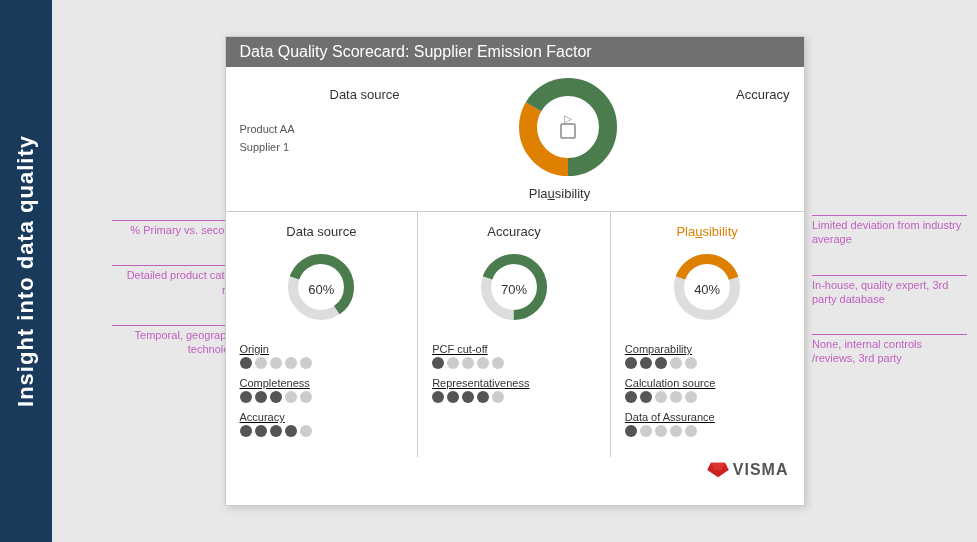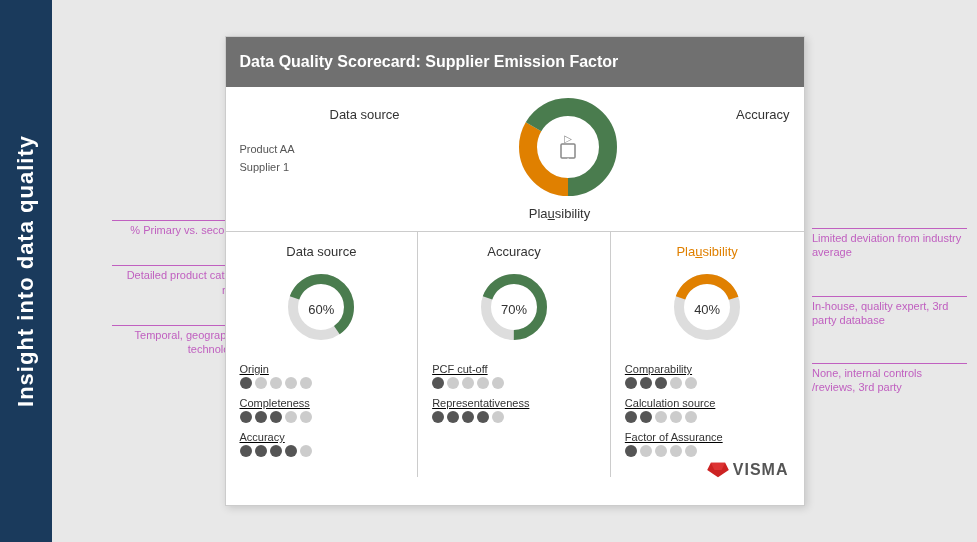--- a/index.html
+++ b/index.html
@@ -65,25 +65,25 @@
     }
     .annotation-line-left {
       border-top: 1px solid #c060c0;
       margin-bottom: 2px;
     }
 
     
     .right-annotations {
       position: absolute;
       right: 10px;
-      top: 228px;
+      top: 215px;
       width: 155px;
       display: flex;
       flex-direction: column;
-      gap: 36px;
+      gap: 28px;
     }
     .annotation-right {
       color: #c060c0;
       font-size: 11px;
       text-align: left;
       line-height: 1.3;
     }
     .annotation-line-right {
       border-top: 1px solid #c060c0;
       margin-bottom: 2px;
@@ -95,23 +95,23 @@
       border: 1px solid #ccc;
       width: 580px;
       min-height: 470px;
       box-shadow: 2px 2px 8px rgba(0,0,0,0.15);
       position: relative;
     }
 
     .scorecard-header {
       background: #707070;
       color: white;
-      padding: 16px 14px;
+      padding: 6px 14px;
       font-size: 16px;
-      font-weight: bold;
+      font-weight: normal;
     }
 
     
     .top-section {
       display: flex;
       padding: 10px 14px;
       border-bottom: 1px solid #ccc;
       align-items: center;
       gap: 10px;
       min-height: 145px;
@@ -424,21 +424,21 @@
           <div class="metric-label">Calculation source</div>
           <div class="dots-row">
             <div class="dot dot-filled-dark"></div>
             <div class="dot dot-filled-dark"></div>
             <div class="dot dot-empty"></div>
             <div class="dot dot-empty"></div>
             <div class="dot dot-empty"></div>
           </div>
         </div>
         <div class="metric-row">
-          <div class="metric-label">Factor of Assurance</div>
+          <div class="metric-label">Data of Assurance</div>
           <div class="dots-row">
             <div class="dot dot-filled-dark"></div>
             <div class="dot dot-empty"></div>
             <div class="dot dot-empty"></div>
             <div class="dot dot-empty"></div>
             <div class="dot dot-empty"></div>
           </div>
         </div>
       </div>
 

